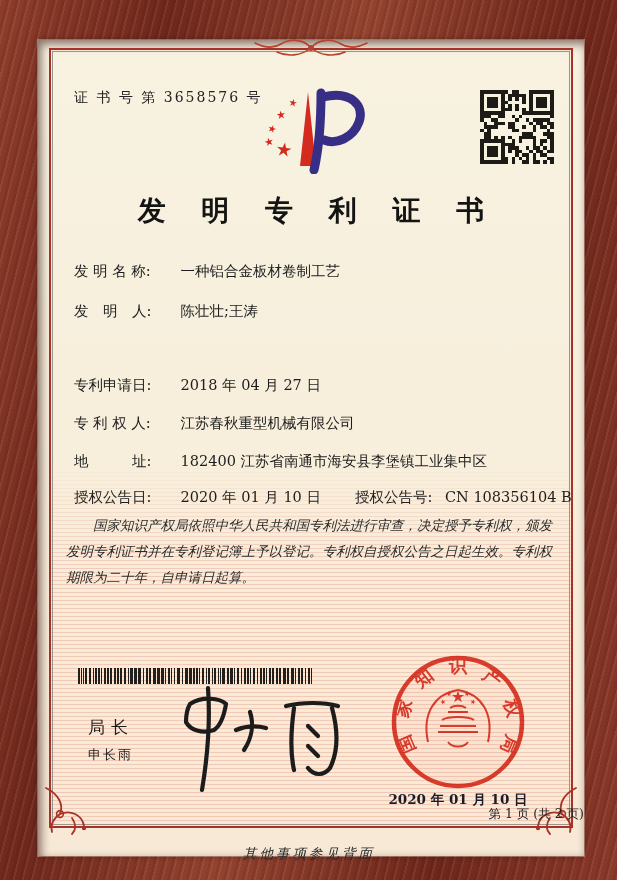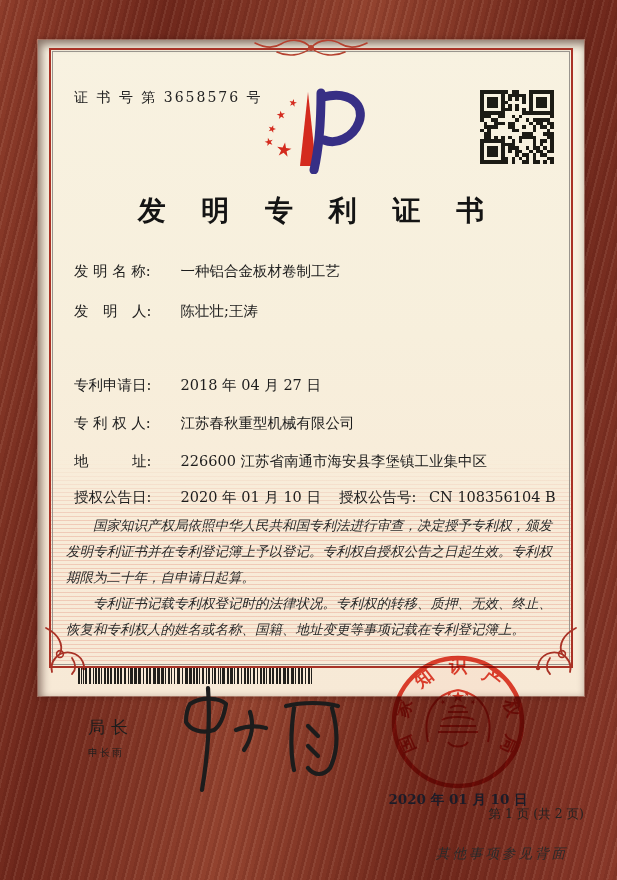--- a/index.html
+++ b/index.html
@@ -9,21 +9,21 @@
   }
   
   .frame{
     position:absolute;inset:0;
     background:
       repeating-linear-gradient(104deg, rgba(255,235,215,.07) 0 2px, rgba(0,0,0,0) 2px 6px, rgba(60,10,5,.10) 6px 9px),
       linear-gradient(100deg,#8e3d2b 0%,#6f281c 22%,#93432f 48%,#6e271b 76%,#8a392a 100%);
   }
   
   .paper{
-    position:absolute;left:38px;top:40px;width:546px;height:656px;
+    position:absolute;left:38px;top:40px;width:546px;height:816px;
     background:linear-gradient(180deg,#f8f2e1 0%,#f7efdc 45%,#f8ecd9 70%,#f7e9d6 100%);
     box-shadow:0 0 0 1px rgba(255,240,220,.35), 3px 4px 10px rgba(40,8,2,.55) inset, 0 0 6px rgba(30,5,0,.4);
   }
   
   .guilloche{
     position:absolute;left:13px;right:13px;top:420px;bottom:30px;z-index:0;pointer-events:none;
     background:repeating-linear-gradient(180deg, rgba(225,138,120,.34) 0 1px, rgba(0,0,0,0) 1px 4px);
     -webkit-mask-image:linear-gradient(180deg, transparent 0, #000 30%);
     mask-image:linear-gradient(180deg, transparent 0, #000 30%);
   }
@@ -42,34 +42,34 @@
   
   .abs{position:absolute;z-index:2;}
   .cert-no{left:36px;top:49px;font-size:14px;letter-spacing:2px;color:#222;}
   .logo{left:50%;top:44px;transform:translateX(-50%);}
   .qr{right:30px;top:50px;width:74px;height:74px;}
   .title{left:0;right:0;top:152px;text-align:center;font-size:28px;font-weight:bold;
          letter-spacing:13px;padding-left:13px;color:#141414;}
   .frow{left:36px;height:20px;font-size:14.5px;color:#1d1d1d;white-space:nowrap;}
   .frow .lab{display:inline-block;width:96px;}
   .frow .val{margin-left:6px;}
-  .grant2{position:absolute;left:265px;top:0;}
+  .grant2{position:absolute;left:281px;top:0;}
   .grant2 .lab2{margin-right:8px;}
   .paras{left:28px;right:24px;top:473px;font-size:13.5px;line-height:1.92;color:#2a2a2a;
          font-style:italic;}
   .paras p{margin:0;text-indent:2em;}
   .barcode{left:40px;top:628px;width:238px;height:16px;}
   .director-title{left:50px;top:676px;font-size:17px;letter-spacing:6px;color:#1d1d1d;}
-  .director-name{left:50px;top:706px;font-size:10px;letter-spacing:2px;color:#1d1d1d;}
+  .director-name{left:50px;top:706px;font-size:13px;letter-spacing:2px;color:#1d1d1d;}
   .signature{left:128px;top:642px;}
   .seal{left:350px;top:612px;width:140px;height:140px;mix-blend-mode:multiply;opacity:.93;}
   .seal-date{left:348px;top:751px;width:144px;text-align:center;font-size:13.5px;font-weight:bold;
              color:#1c1c28;z-index:4;}
   .page-info{left:0;right:0;top:766px;text-align:right;font-size:12.5px;color:#222;}
-  .back-note{left:0;right:16px;top:805px;text-align:right;font-size:13.5px;font-style:italic;
+  .back-note{left:0;right:4px;top:805px;text-align:center;font-size:13.5px;font-style:italic;
              color:#2a2a2a;letter-spacing:3px;}
 </style>
 </head>
 <body>
 
 <div class="frame"></div>
 
 <div class="paper">
   <div class="guilloche"></div>
   <div class="inner-border"></div>
@@ -371,34 +371,33 @@
   <div class="abs frow" style="top:336px">
     <span class="lab">专利申请日:</span>
     <span class="val">2018 年 04 月 27 日</span>
   </div>
   <div class="abs frow" style="top:374px">
     <span class="lab">专 利 权 人:</span>
     <span class="val">江苏春秋重型机械有限公司</span>
   </div>
   <div class="abs frow" style="top:412px">
     <span class="lab">地　　　址:</span>
-    <span class="val">226600 江苏省南通市海安县李堡镇工业集中区</span>
+    <span class="val">182400 江苏省南通市海安县李堡镇工业集中区</span>
   </div>
   <div class="abs frow" style="top:448px">
     <span class="lab">授权公告日:</span>
     <span class="val">2020 年 01 月 10 日</span>
     <span class="grant2">
       <span class="lab2">授权公告号:</span>
       <span>CN 108356104 B</span>
     </span>
   </div>
 
   <div class="abs paras">
     <p>国家知识产权局依照中华人民共和国专利法进行审查，决定授予专利权，颁发发明专利证书并在专利登记簿上予以登记。专利权自授权公告之日起生效。专利权期限为二十年，自申请日起算。</p>
-    <p>专利证书记载专利权登记时的法律状况。专利权的转移、质押、无效、终止、恢复和专利权人的姓名或名称、国籍、地址变更等事项记载在专利登记簿上。</p>
   </div>
 
   <div class="abs barcode" id="barcode"><svg viewBox="0 0 238 16" width="238" height="16">
         <rect x="0" y="0" width="2" height="16" fill="#21201c"></rect>
         <rect x="3" y="0" width="1" height="16" fill="#21201c"></rect>
         <rect x="5" y="0" width="1" height="16" fill="#21201c"></rect>
         <rect x="7" y="0" width="2" height="16" fill="#21201c"></rect>
         <rect x="11" y="0" width="2" height="16" fill="#21201c"></rect>
         <rect x="15" y="0" width="1" height="16" fill="#21201c"></rect>
         <rect x="17" y="0" width="2" height="16" fill="#21201c"></rect>

